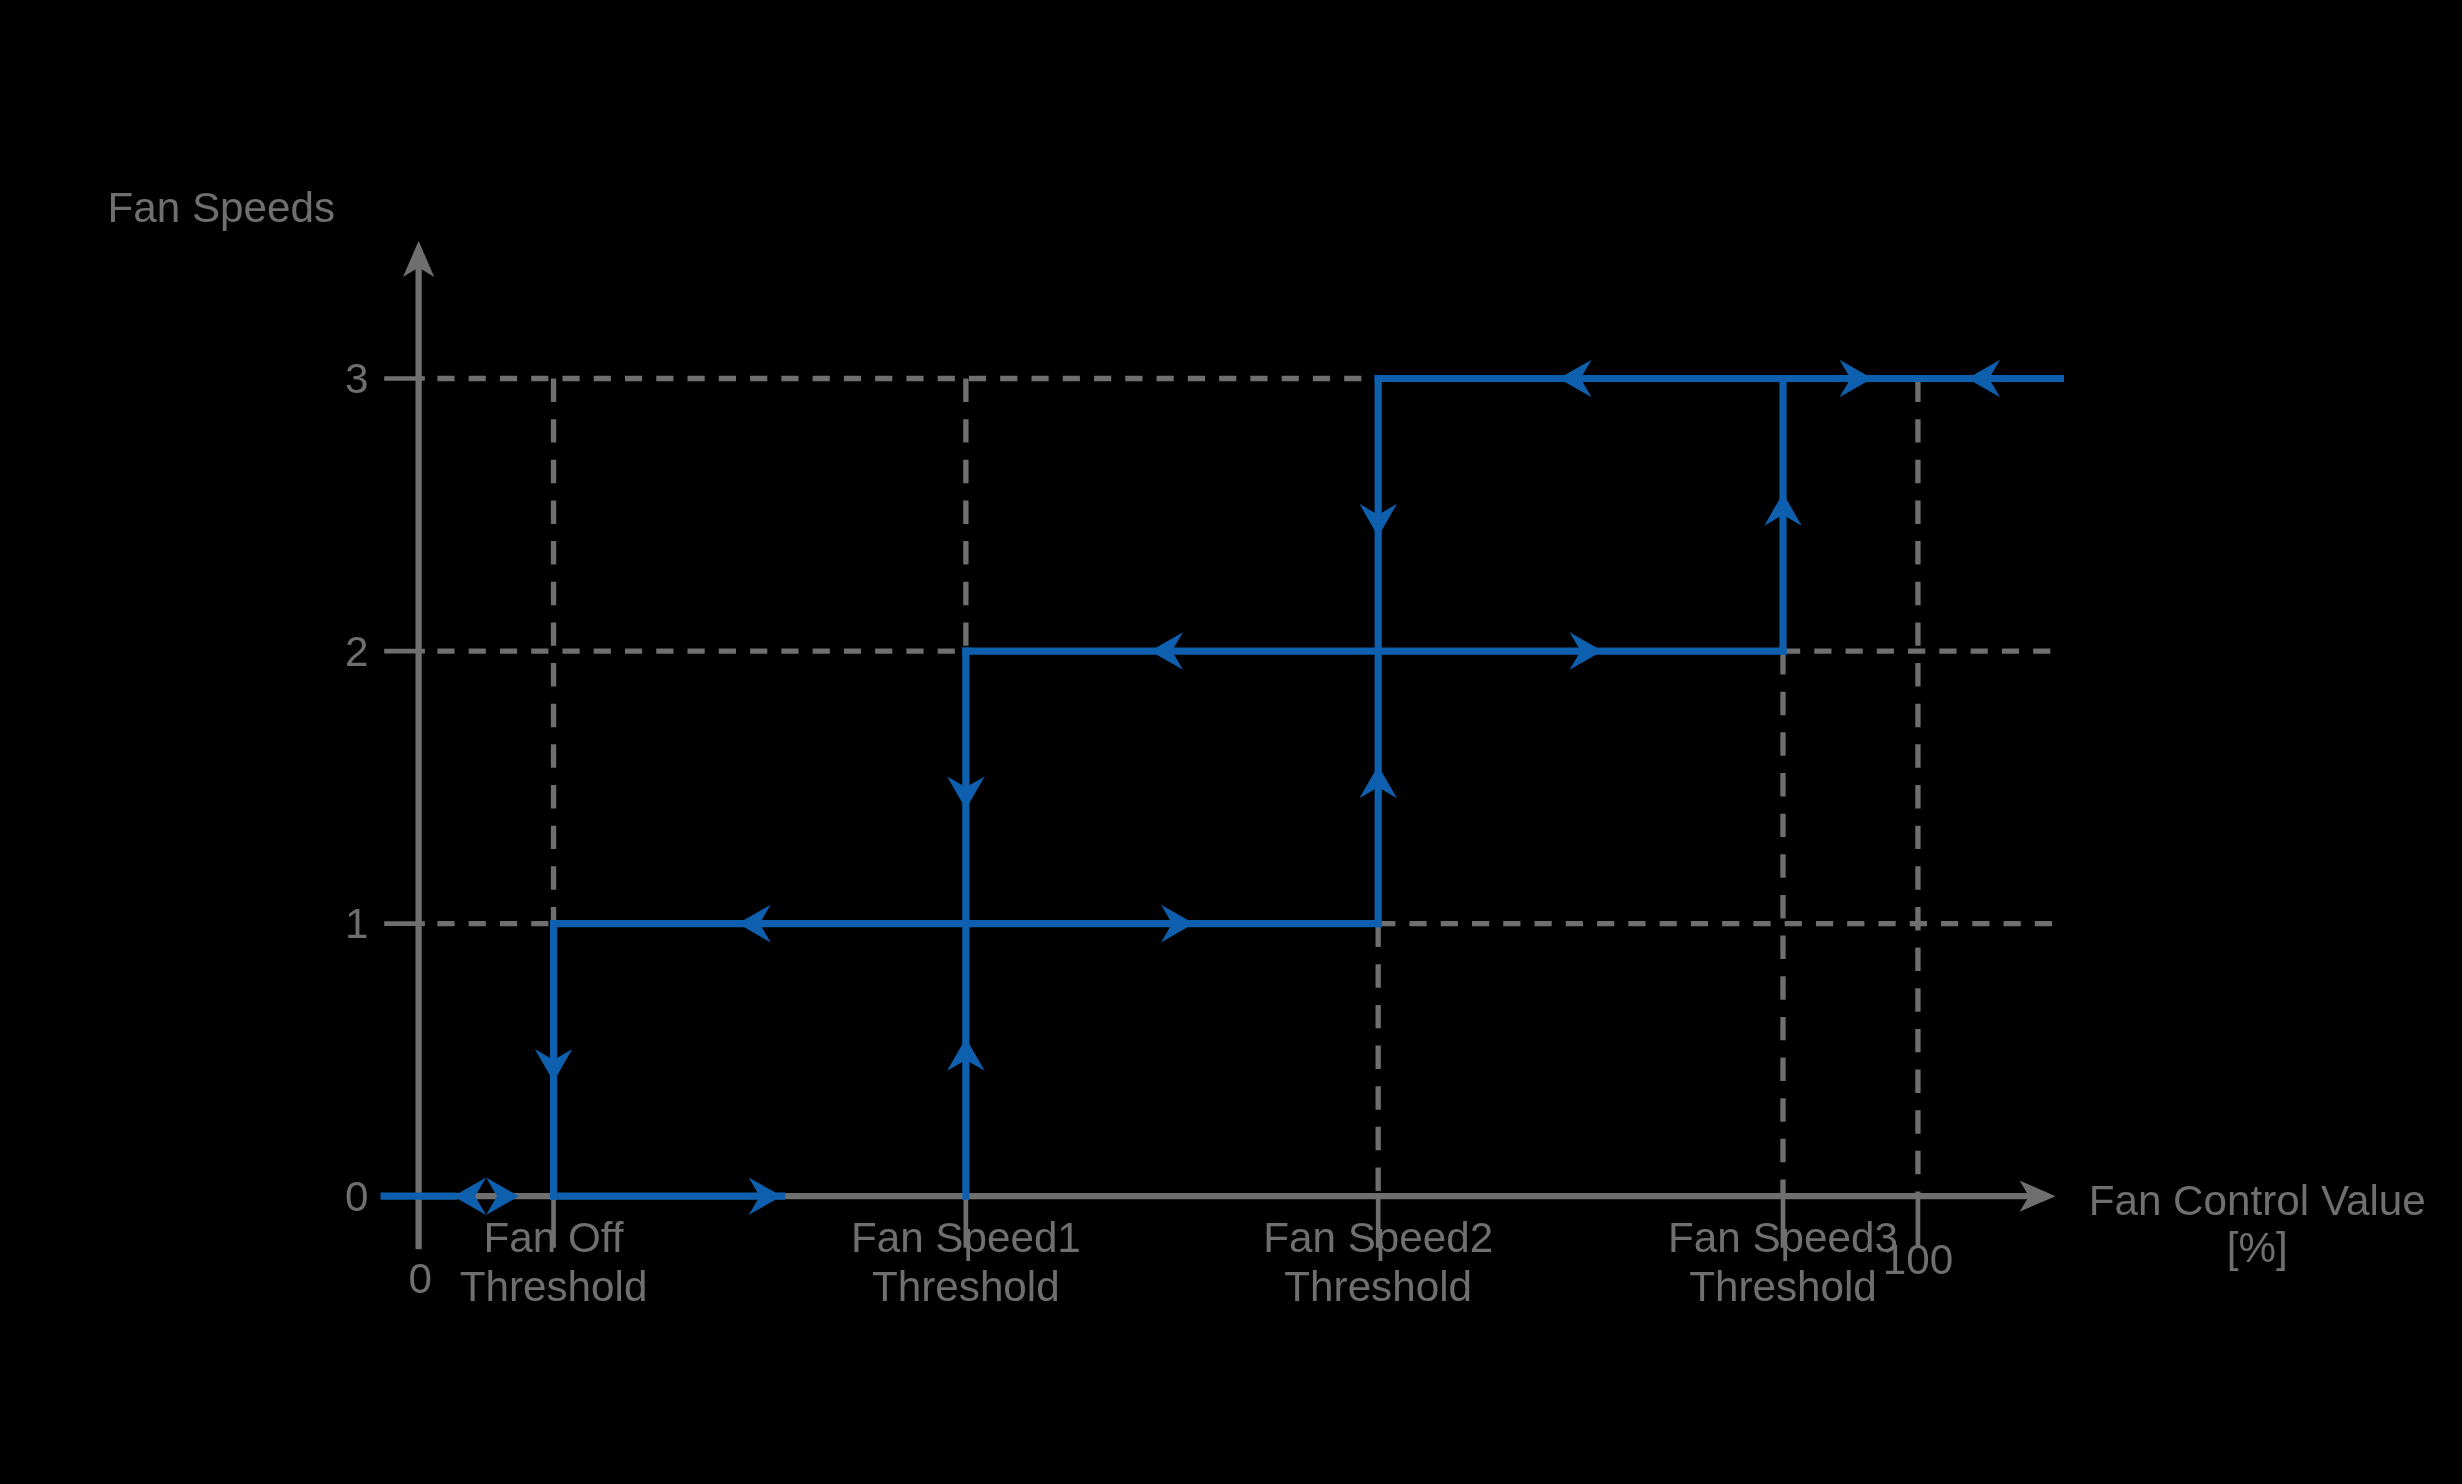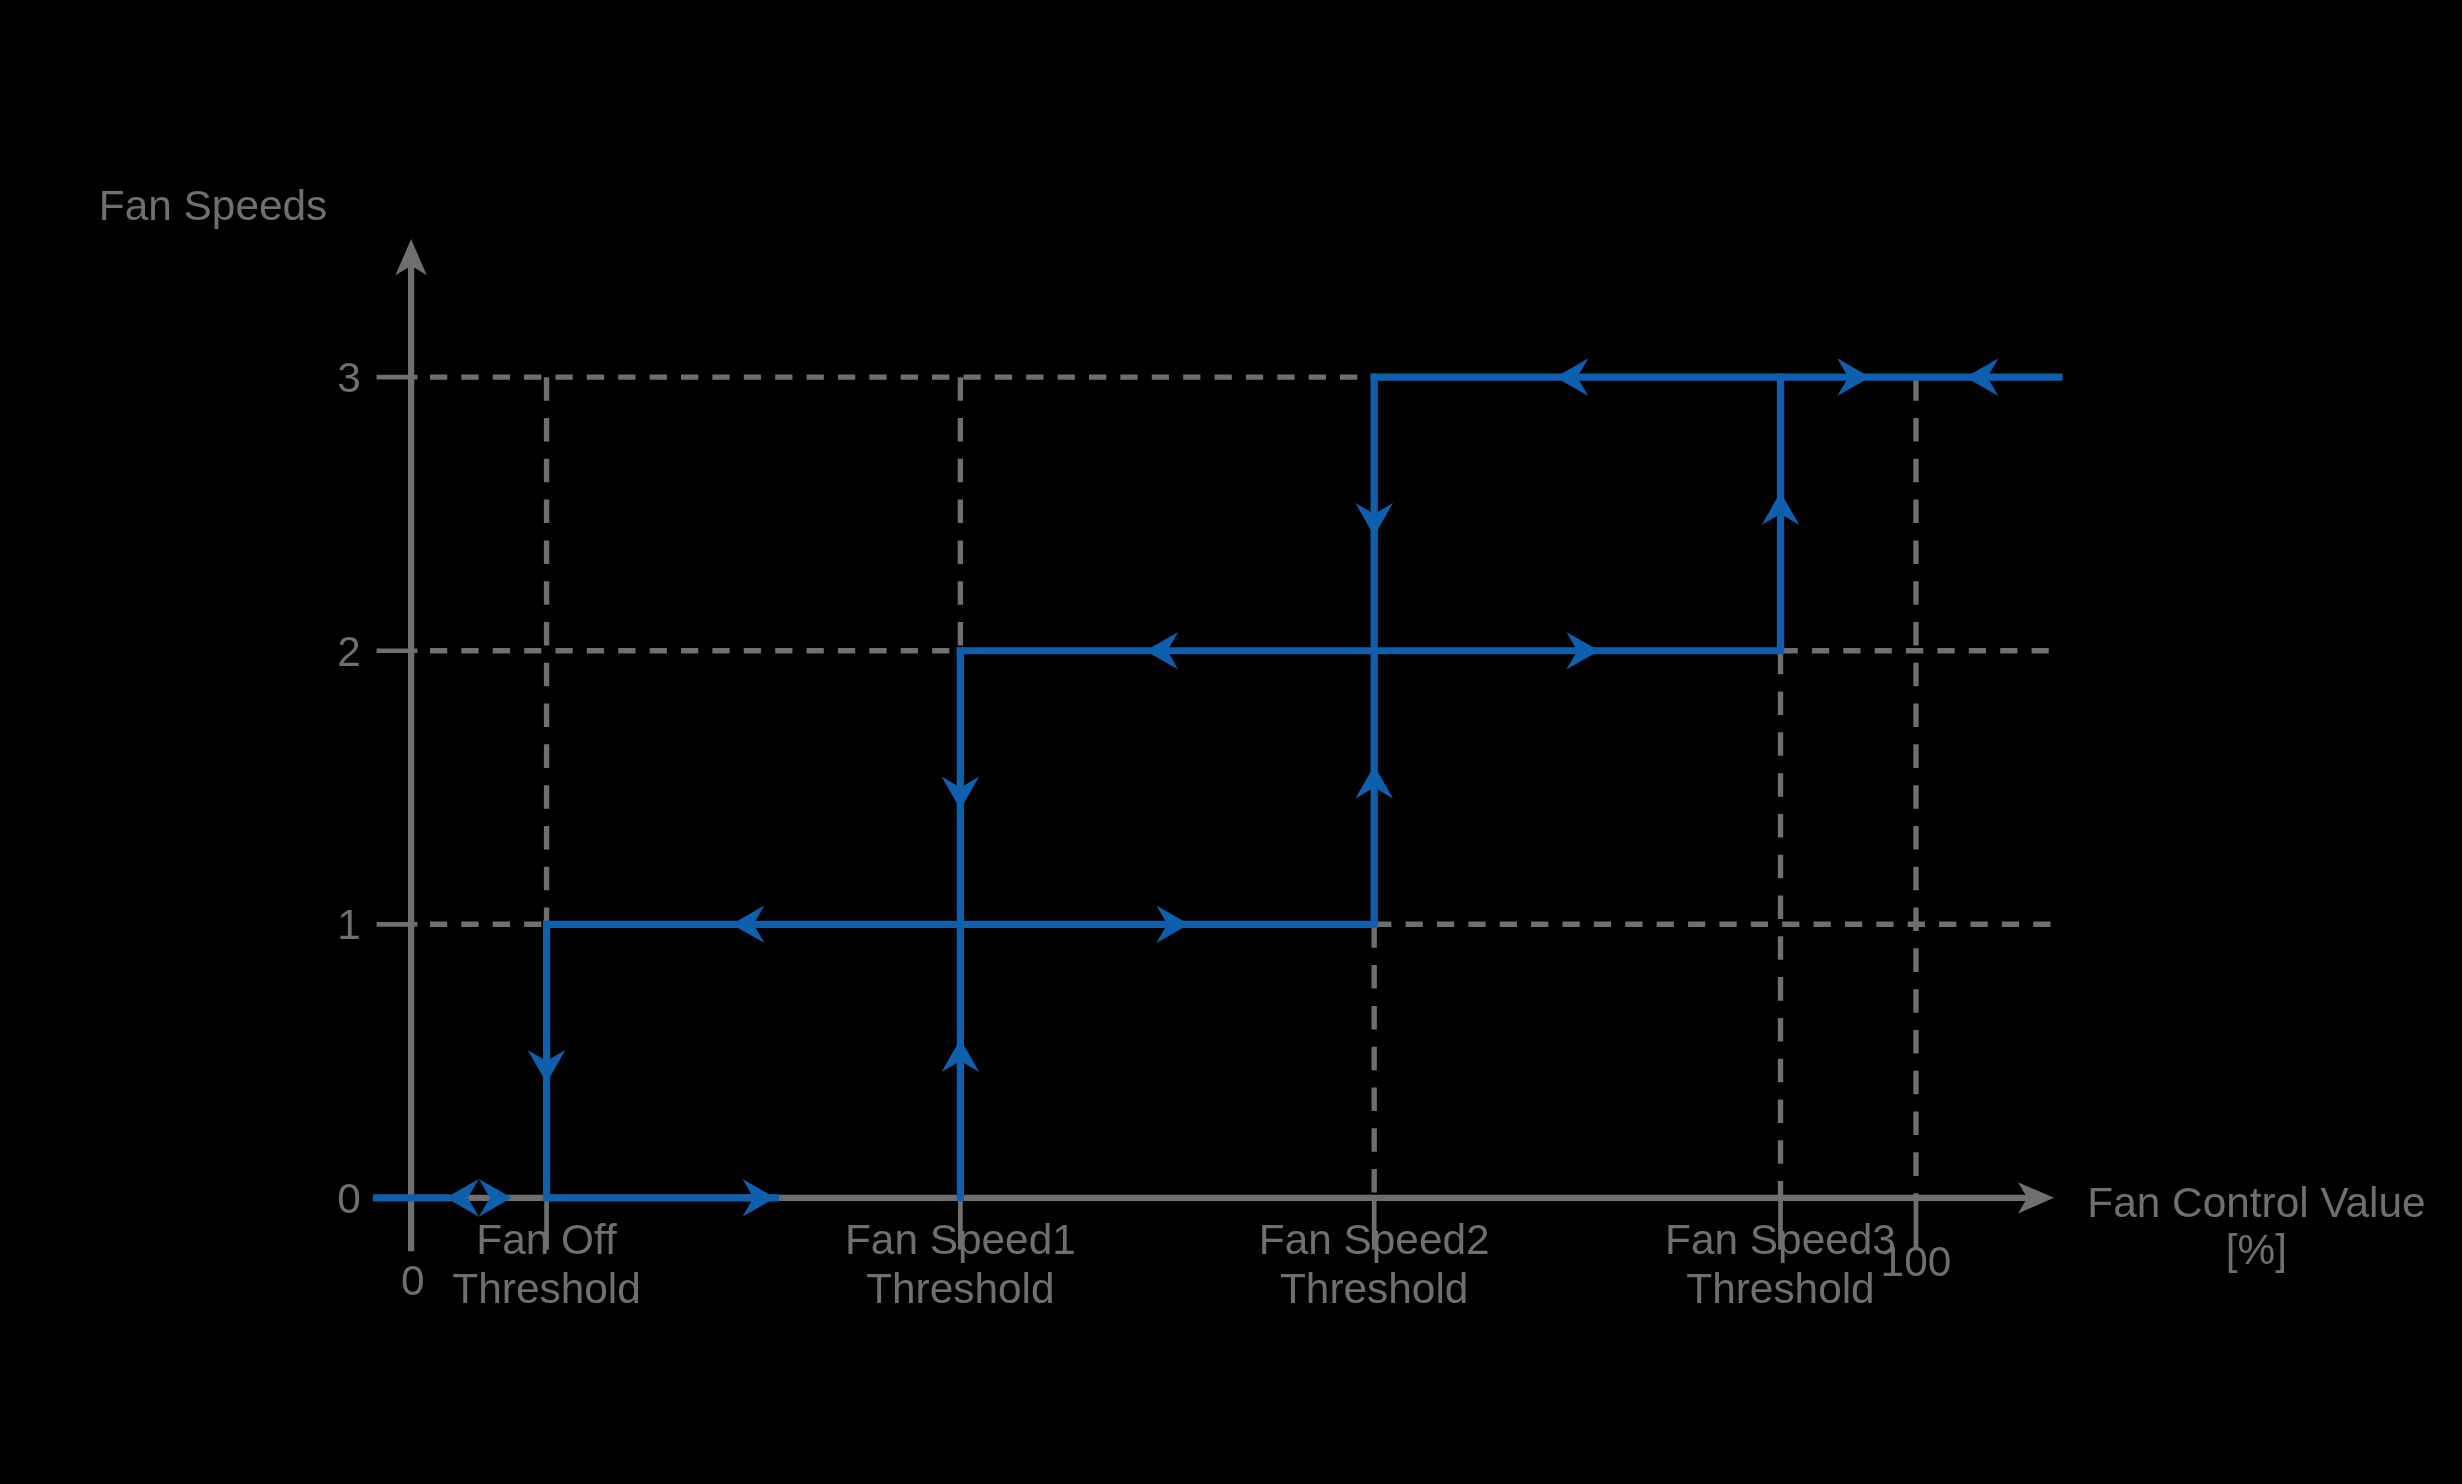--- a/index.html
+++ b/index.html
@@ -1,21 +1,21 @@
 <!DOCTYPE html>
 <html style="--bg: #000000; --blue: #0E60AE; --gray: #6F6F6F;font-size:7.9px"><head>
 <meta charset="utf-8">
 <style>
   :root{
     --bg:#000000;
     --blue:#0E60AE;
     --gray:#6F6F6F;
   }
   html,body{margin:0;padding:0;height:100%;background:var(--bg);overflow:hidden;}
-  .stage{position:fixed;inset:0;background:var(--bg);}
+  .stage{position:fixed;inset:0;background:var(--bg);margin-left:9px;}
   svg{display:block;width:100%;height:100%;font-family:"Liberation Sans",sans-serif;}
   text{fill:var(--gray);font-size:27px;}
   .axis-line{stroke:var(--gray);stroke-width:4;fill:none;}
   .axis-arrow{fill:var(--gray);stroke:none;}
   .tick{stroke:var(--gray);stroke-width:3;fill:none;}
   .grid-h{stroke:var(--gray);stroke-width:3.4;fill:none;stroke-dasharray:11 9;}
   .grid-v{stroke:var(--gray);stroke-width:3.4;fill:none;stroke-dasharray:15 11;}
   .blue-line{stroke:var(--blue);stroke-width:4.6;fill:none;stroke-linecap:square;}
   .blue-arrow{fill:var(--blue);stroke:none;}
   .t-mid{text-anchor:middle;}

